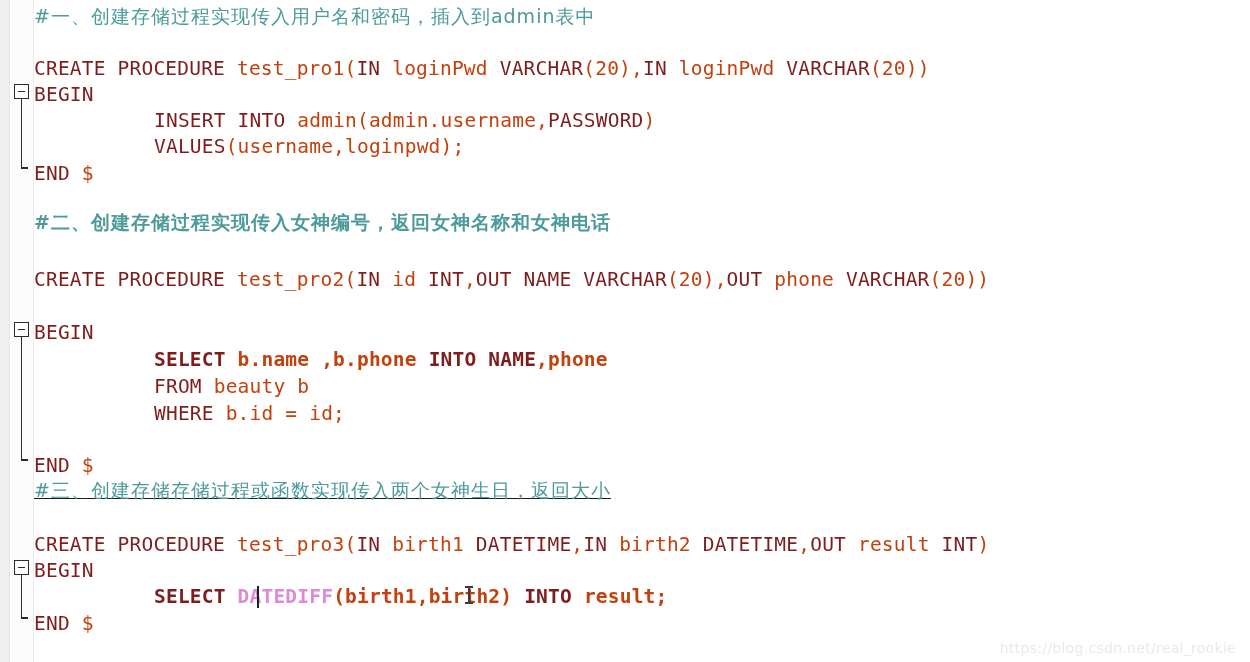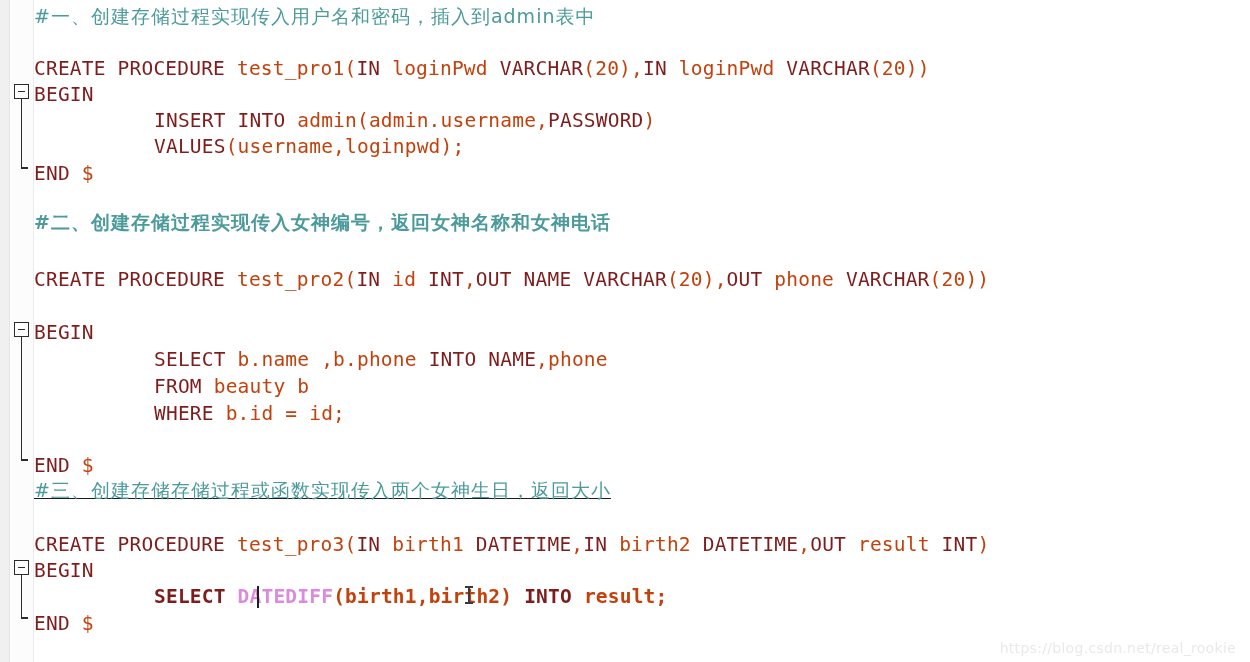--- a/index.html
+++ b/index.html
@@ -141,21 +141,21 @@
       <div class="line" style="top: 81px;"><span class="kw">BEGIN</span></div>
       <div class="line" style="top: 107px; left: 154px;"><span class="kw">INSERT INTO </span><span class="plain">admin(admin.username,</span><span class="kw">PASSWORD</span><span class="plain">)</span></div>
       <div class="line" style="top: 133px; left: 154px;"><span class="kw">VALUES</span><span class="plain">(username,loginpwd);</span></div>
       <div class="line" style="top: 160px;"><span class="kw">END </span><span class="plain">$</span></div>
       <div class="line" style="top: 186px;"></div>
       <div class="line" style="top: 208px; font-weight: bold;"><span class="cmt">#二、创建存储过程实现传入女神编号，返回女神名称和女神电话</span></div>
       <div class="line" style="top: 238px;"></div>
       <div class="line" style="top: 266px;"><span class="kw">CREATE PROCEDURE </span><span class="plain">test_pro2(</span><span class="kw">IN </span><span class="plain">id </span><span class="kw">INT</span><span class="plain">,</span><span class="kw">OUT NAME VARCHAR</span><span class="plain">(20),</span><span class="kw">OUT </span><span class="plain">phone </span><span class="kw">VARCHAR</span><span class="plain">(20))</span></div>
       <div class="line" style="top: 294px;"></div>
       <div class="line" style="top: 319px;"><span class="kw">BEGIN</span></div>
-      <div class="line" style="top: 346px; left: 154px;"><span class="kw">SELECT </span><span class="plain">b.name ,b.phone </span><span class="kw">INTO NAME</span><span class="plain">,phone</span></div>
+      <div class="line" style="top: 346px; left: 154px; font-weight: bold;"><span class="kw">SELECT </span><span class="plain">b.name ,b.phone </span><span class="kw">INTO NAME</span><span class="plain">,phone</span></div>
       <div class="line" style="top: 373px; left: 154px; text-align: center;"><span class="kw">FROM </span><span class="plain">beauty b</span></div>
       <div class="line" style="top: 400px; left: 154px;"><span class="kw">WHERE </span><span class="plain">b.id = id;</span></div>
       <div class="line" style="top: 426px;"></div>
       <div class="line" style="top: 452px;"><span class="kw">END </span><span class="plain">$</span></div>
       <div class="line" style="top: 476px; text-decoration: underline;"><span class="cmt">#三、创建存储存储过程或函数实现传入两个女神生日，返回大小</span></div>
       <div class="line" style="top: 506px;"></div>
       <div class="line" style="top: 531px;"><span class="kw">CREATE PROCEDURE </span><span class="plain">test_pro3(</span><span class="kw">IN </span><span class="plain">birth1 </span><span class="kw">DATETIME</span><span class="plain">,</span><span class="kw">IN </span><span class="plain">birth2 </span><span class="kw">DATETIME</span><span class="plain">,</span><span class="kw">OUT </span><span class="plain">result </span><span class="kw">INT</span><span class="plain">)</span></div>
       <div class="line" style="top: 557px;"><span class="kw">BEGIN</span></div>
       <div class="line" style="top: 583px; left: 154px; font-weight: bold;"><span class="kw">SELECT </span><span class="fn">DATEDIFF</span><span class="plain">(birth1,birth2) </span><span class="kw">INTO </span><span class="plain">result;</span></div>
       <div class="line" style="top: 610px;"><span class="kw">END </span><span class="plain">$</span></div>

